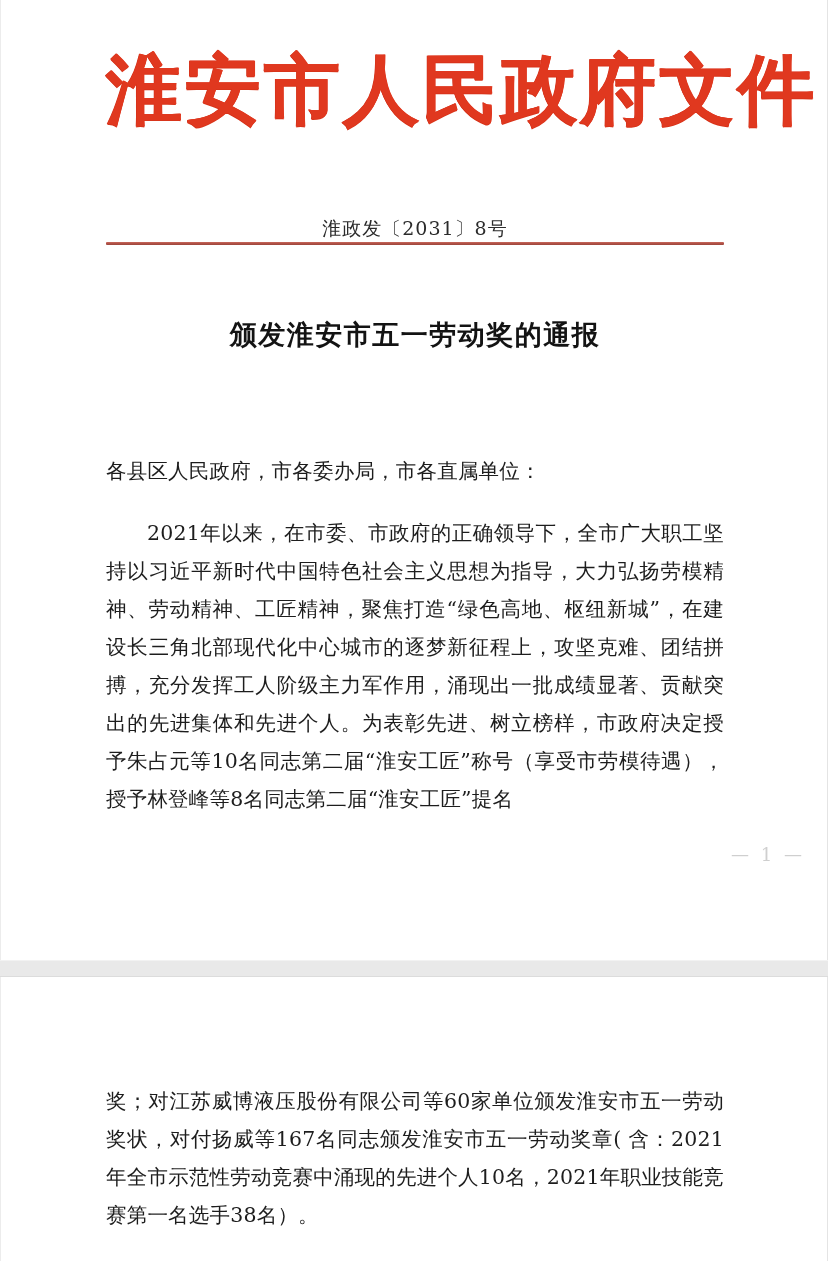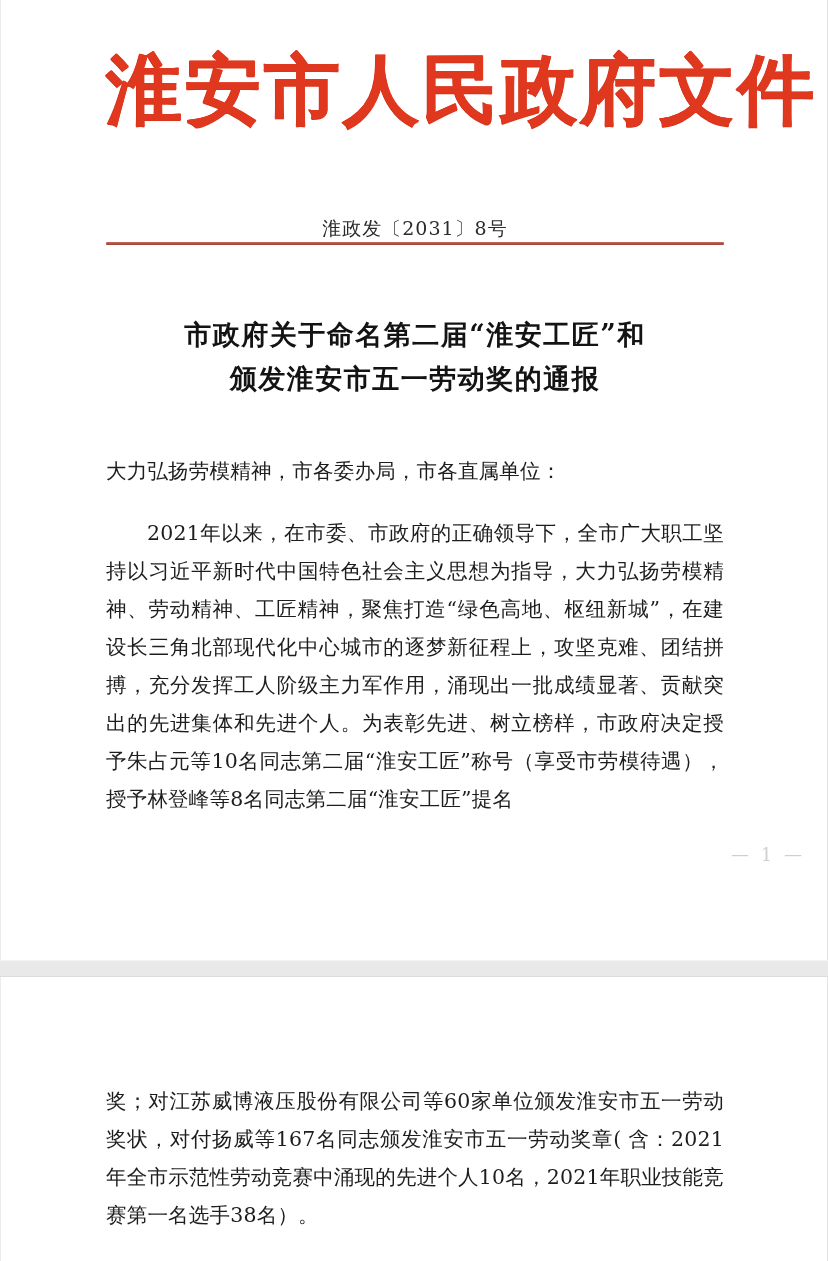--- a/index.html
+++ b/index.html
@@ -167,26 +167,25 @@
 
       <div class="masthead">
         <div class="masthead-title">淮安市人民政府文件</div>
       </div>
 
       <div class="doc-number">淮政发〔2031〕8号</div>
 
       <div class="red-rule"></div>
 
       <div class="doc-title">
-        <span>市政府关于命名第二届“淮安工匠”和</span>
         <span>颁发淮安市五一劳动奖的通报</span>
       </div>
 
       <div class="body-text">
-        <p>大力弘扬劳模精神，市各委办局，市各直属单位：</p>
+        <p>各县区人民政府，市各委办局，市各直属单位：</p>
         <p class="indent">2021年以来，在市委、市政府的正确领导下，全市广大职工坚持以习近平新时代中国特色社会主义思想为指导，大力弘扬劳模精神、劳动精神、工匠精神，聚焦打造“绿色高地、枢纽新城”，在建设长三角北部现代化中心城市的逐梦新征程上，攻坚克难、团结拼搏，充分发挥工人阶级主力军作用，涌现出一批成绩显著、贡献突出的先进集体和先进个人。为表彰先进、树立榜样，市政府决定授予朱占元等10名同志第二届“淮安工匠”称号（享受市劳模待遇），授予林登峰等8名同志第二届“淮安工匠”提名</p>
       </div>
 
     </div>
 
     <div class="page-folio">— 1 —</div>
   </div>
 
   <div class="page-gap"></div>
 

